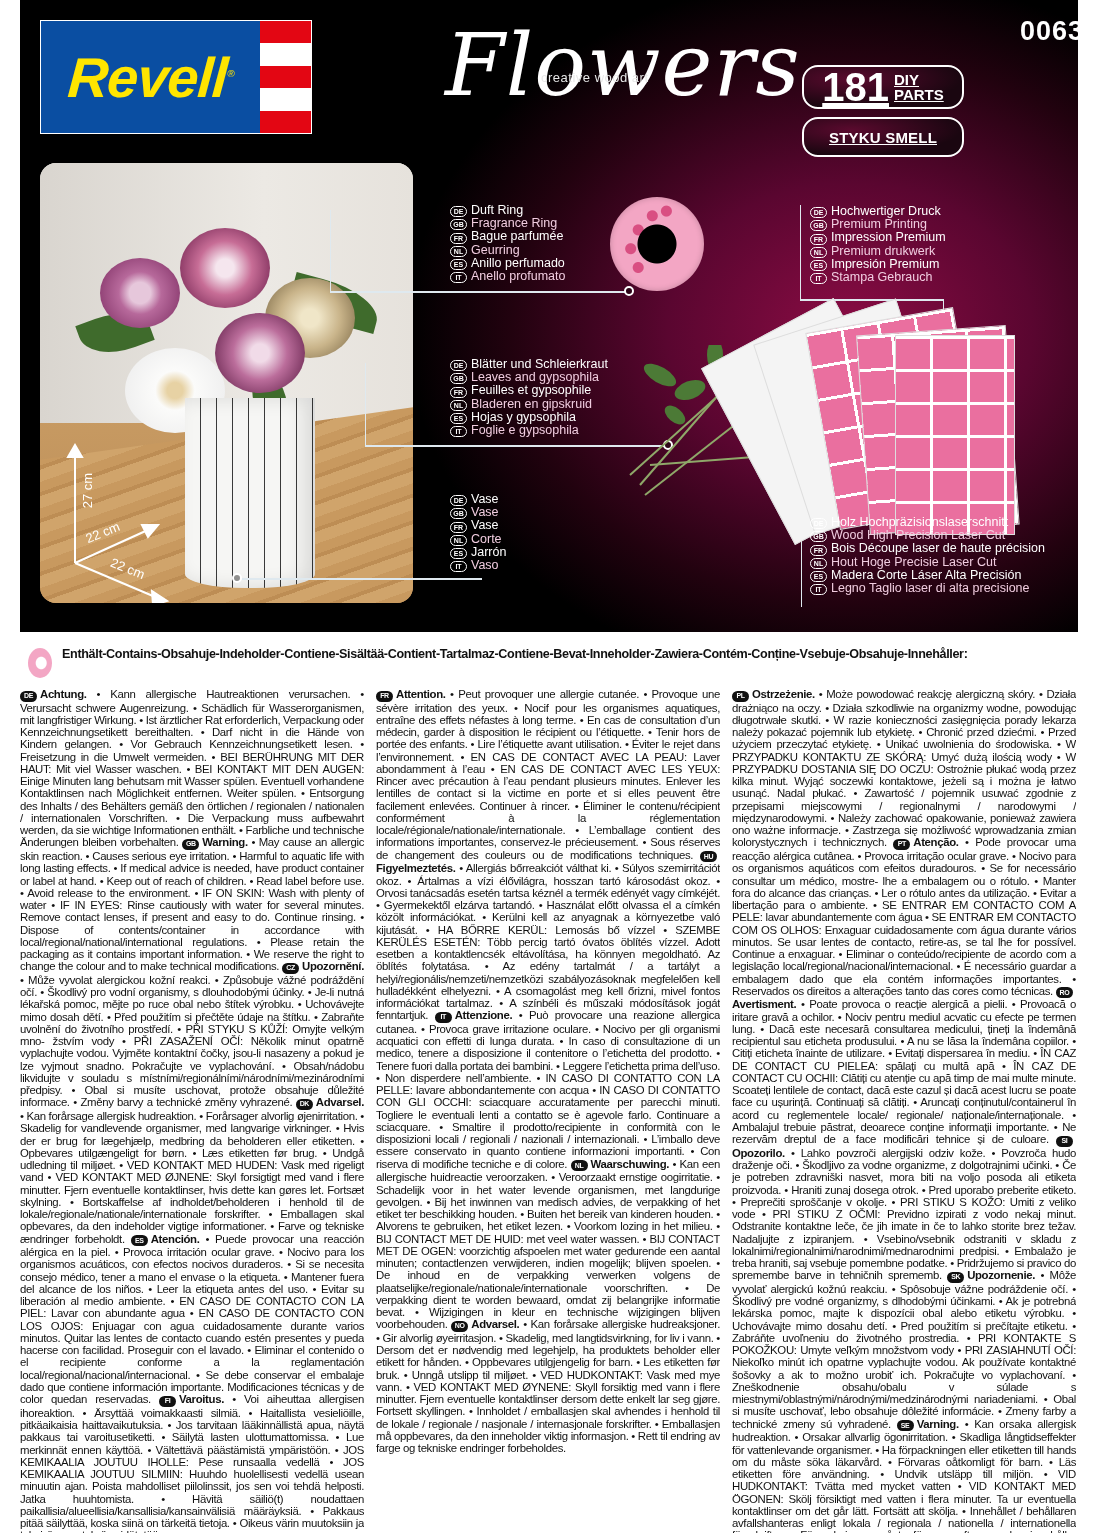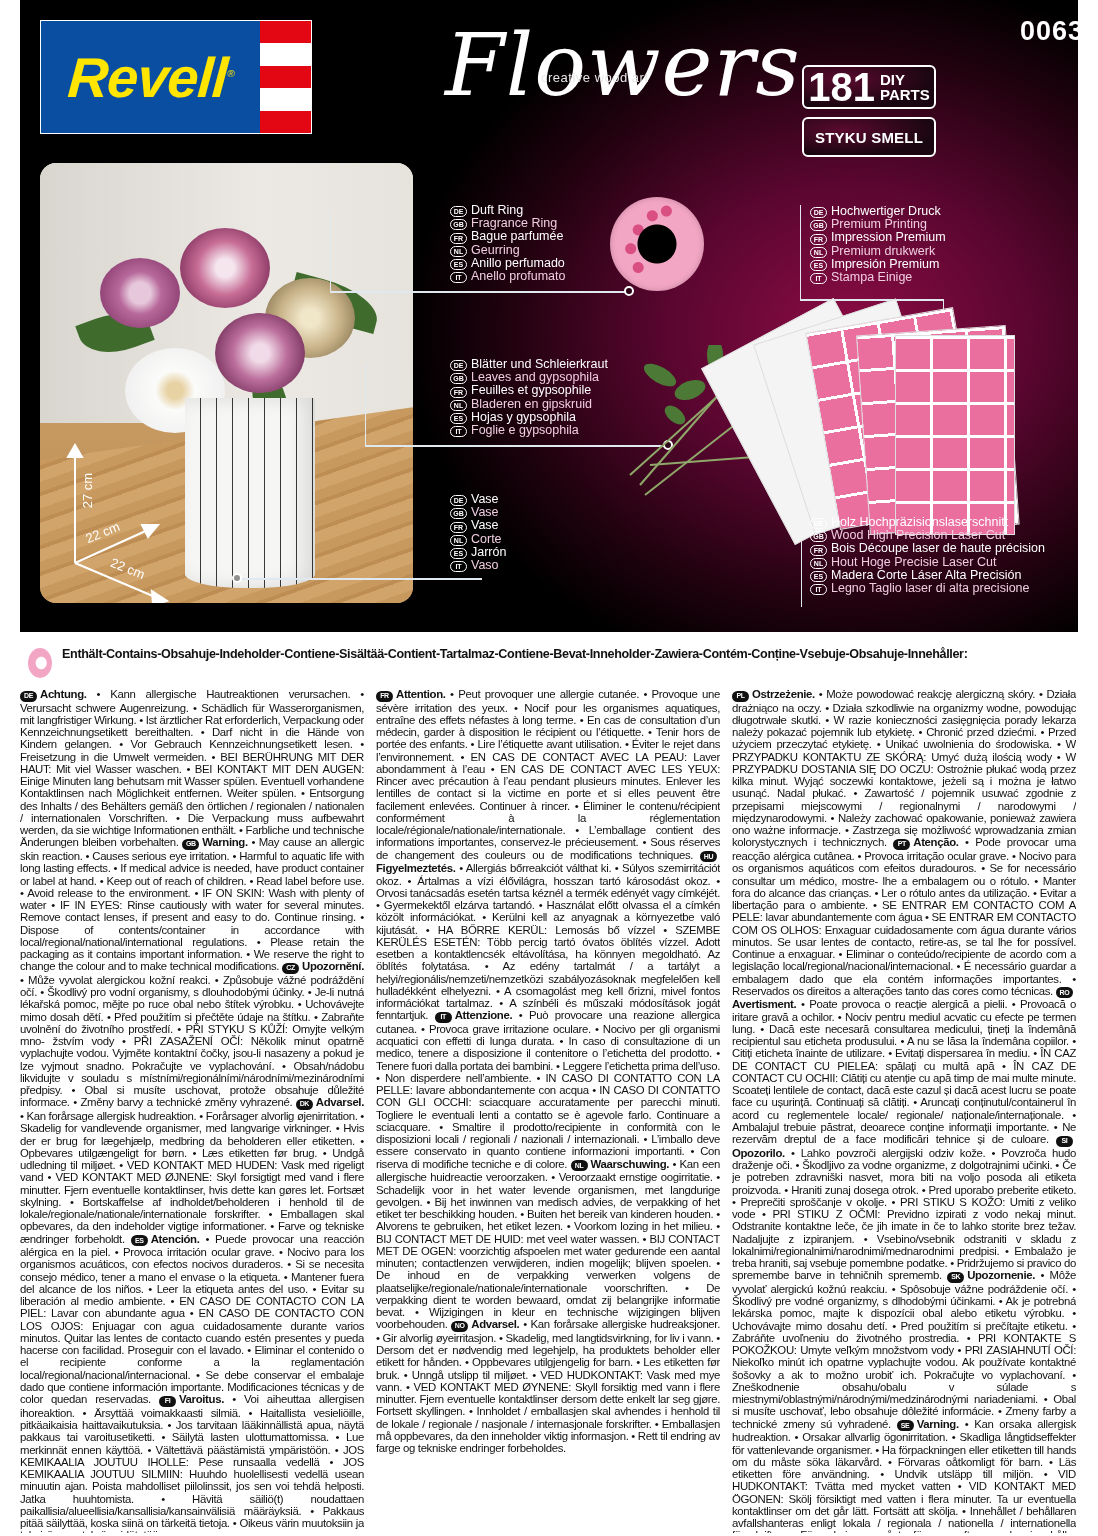--- a/index.html
+++ b/index.html
@@ -39,23 +39,24 @@
   }
   .title-sub {
     position: absolute; left: 521px; top: 70px; color: #e8e8e8; font-size: 13px; letter-spacing: 0.5px;
   }
 
   
   .item-no { position: absolute; left: 1000px; top: 16px; color: #fff; font-size: 27px; font-weight: bold; letter-spacing: 1px; }
 
   
   .badge {
-    position: absolute; left: 782px; width: 134px; border: 2px solid #fff; border-radius: 6px;
+    position: absolute; left: 782px; width: 162px; border: 2px solid #fff; border-radius: 16px;
     color: #fff; display: flex; align-items: center; justify-content: center;
     background: radial-gradient(ellipse at 30% 30%, #5a0a2e 0%, #1a0610 70%);
+    text-decoration: underline;
   }
   .badge-parts { top: 65px; height: 44px; }
   .badge-parts .num { font-size: 40px; font-weight: 900; line-height: 1; margin-right: 5px; }
   .badge-parts .lbl { display: flex; flex-direction: column; font-size: 15px; font-weight: bold; line-height: 15px; }
   .badge-smell { top: 117px; height: 40px; font-size: 15px; font-weight: bold; letter-spacing: 0.2px; }
 
   
   .photo {
     position: absolute; left: 20px; top: 163px; width: 373px; height: 440px; border-radius: 16px; overflow: hidden;
     background: linear-gradient(180deg, #e8e4de 0%, #d8d2ca 45%, #c79a62 58%, #b88a55 100%);
@@ -336,21 +337,21 @@
     <div class="row">
         <span class="flag">NL</span>
         <span class="txt">Premium drukwerk</span>
       </div>
     <div class="row">
         <span class="flag">ES</span>
         <span class="txt">Impresión Premium</span>
       </div>
     <div class="row">
         <span class="flag">IT</span>
-        <span class="txt">Stampa Einige</span>
+        <span class="txt">Stampa Gebrauch</span>
       </div>
   </div>
 
   <div>
     <div class="sheet" style="left:775px;top:345px;transform:rotate(-28deg);"></div>
     <div class="sheet" style="left:795px;top:335px;transform:rotate(-18deg);"></div>
     <div class="sheet pink" style="left:820px;top:330px;transform:rotate(-10deg);"></div>
     <div class="sheet pink" style="left:850px;top:335px;transform:rotate(-4deg);"></div>
     <div class="sheet pink" style="left:875px;top:335px;width:120px;"></div>
   </div>

